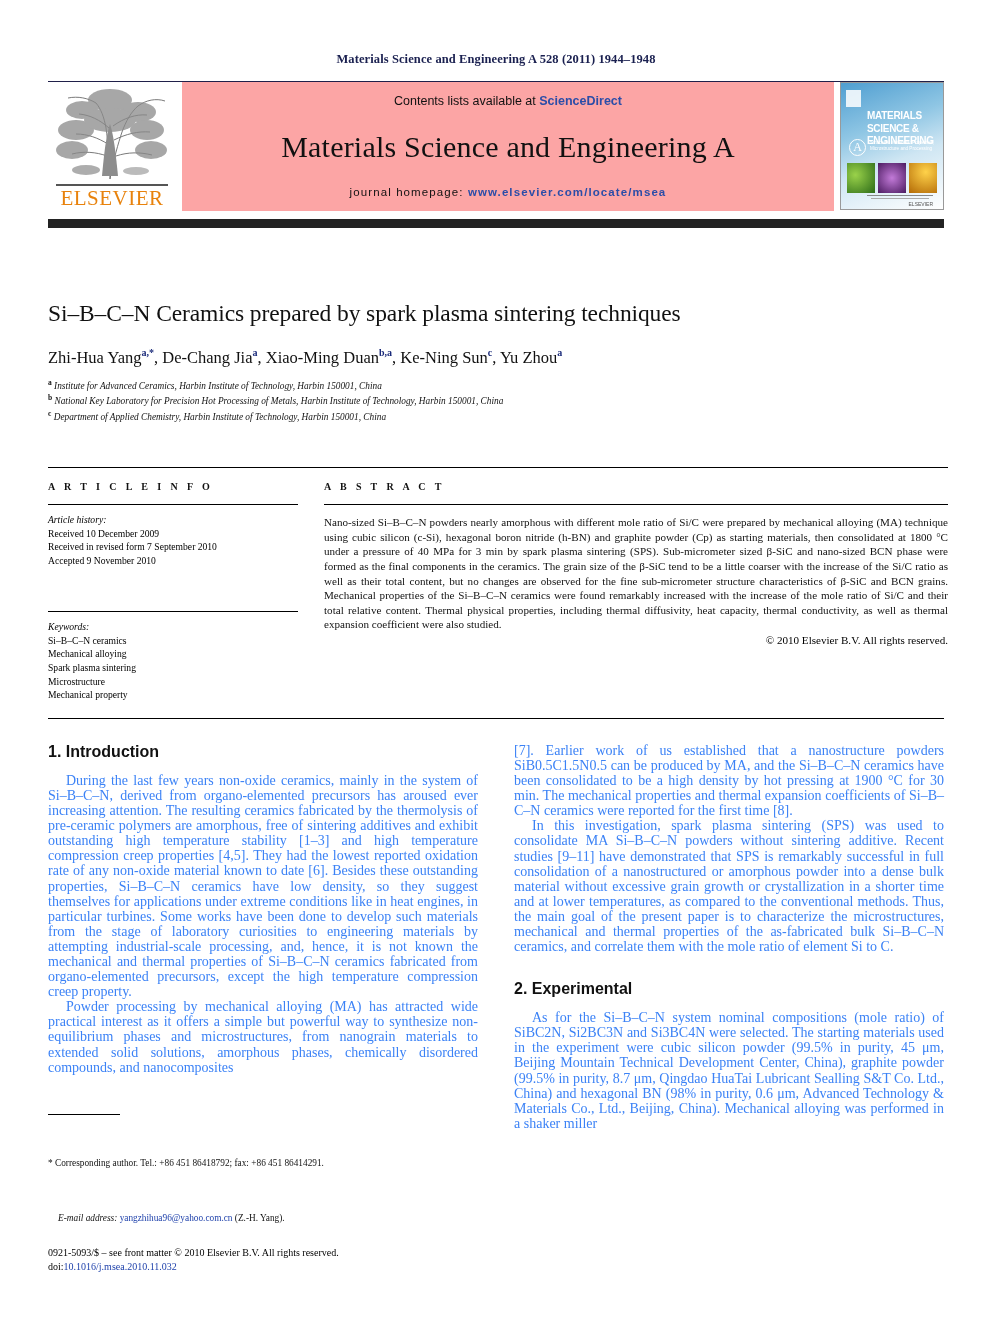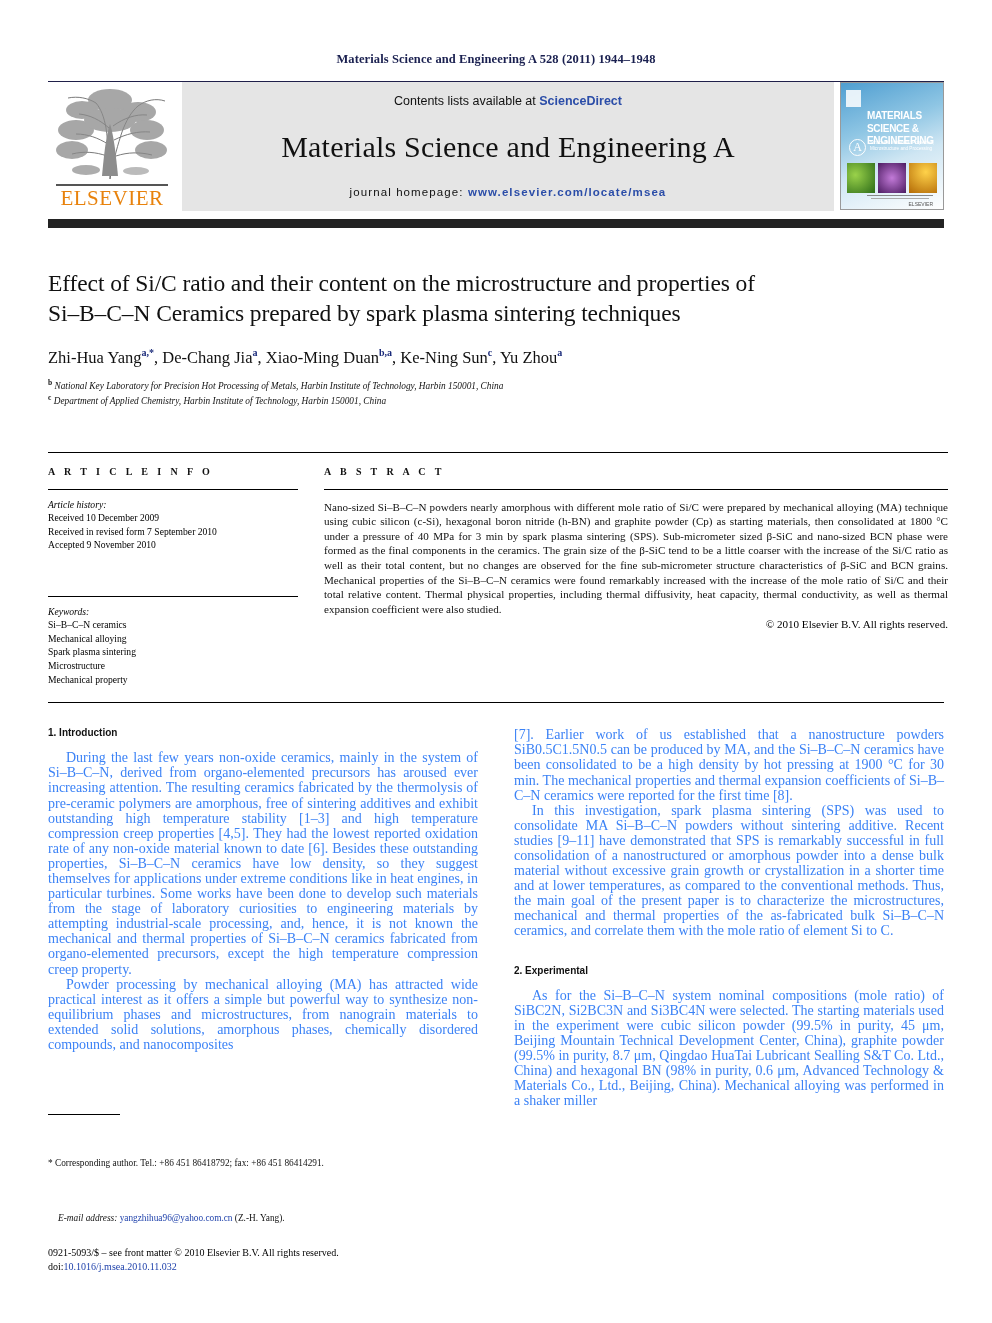--- a/index.html
+++ b/index.html
@@ -57,21 +57,21 @@
     font-size: 21px;
     letter-spacing: 0.5px;
     color: #E8820C;
     line-height: 1;
     font-weight: 400;
   }
   .elsevier-rule { width: 112px; height: 2px; background: #555; margin-bottom: 2px; }
 
   .masthead-center {
     flex: 1 1 auto;
-    background: #e5e5e5;
+    background: #fca5a5;
     display: flex;
     flex-direction: column;
     justify-content: center;
     align-items: center;
     padding: 6px 10px 8px 10px;
     margin-left: 6px;
     margin-right: 6px;
   }
   .contents-line {
     font-family: "Liberation Sans", sans-serif;
@@ -232,21 +232,21 @@
   
   .body-cols {
     margin: 24px 48px 0 48px;
     display: flex;
     gap: 36px;
   }
   .bcol { flex: 1 1 0; position: relative; }
   h2.sec-head {
     font-family: "Liberation Sans", sans-serif;
     font-weight: bold;
-    font-size: 10px;
+    font-size: 16px;
     margin: 0 0 12px 0;
     color: #111;
   }
   h2.sec-head.spaced { margin-top: 26px; }
   p.body-p {
     font-family: "Liberation Serif", serif;
     font-size: 14px;
     line-height: 15.1px;
     text-align: justify;
     margin: 0;
@@ -341,33 +341,34 @@
       <div class="cover-footline"></div>
       <div class="cover-footline2"></div>
       <div class="cover-brand">ELSEVIER</div>
     </div>
   </div>
 
   <div class="dark-bar"></div>
 
   <div class="title-block">
     <h1 class="article-title">
-      <span>Effect of Si/C ratio and their content on the microstructure and properties of</span><br>
+      <br>
       <span>Si–B–C–N Ceramics prepared by spark plasma sintering techniques</span>
     </h1>
 
     <div class="authors">
       <span>Zhi-Hua Yang</span><sup>a,*</sup>,
       <span>De-Chang Jia</span><sup>a</sup>,
       <span>Xiao-Ming Duan</span><sup>b,a</sup>,
       <span>Ke-Ning Sun</span><sup>c</sup>,
       <span>Yu Zhou</span><sup>a</sup>
     </div>
 
     <div class="affils">
+      <div class="affil"><sup>a</sup> <span>Institute for Advanced Ceramics, Harbin Institute of Technology, Harbin 150001, China</span></div>
       <div class="affil"><sup>b</sup> <span>National Key Laboratory for Precision Hot Processing of Metals, Harbin Institute of Technology, Harbin 150001, China</span></div>
       <div class="affil"><sup>c</sup> <span>Department of Applied Chemistry, Harbin Institute of Technology, Harbin 150001, China</span></div>
     </div>
   </div>
 
   <div class="info-abstract">
 
     <div class="col-info">
       <div class="sect-label">A R T I C L E  I N F O</div>
       <div class="thin-rule"></div>

